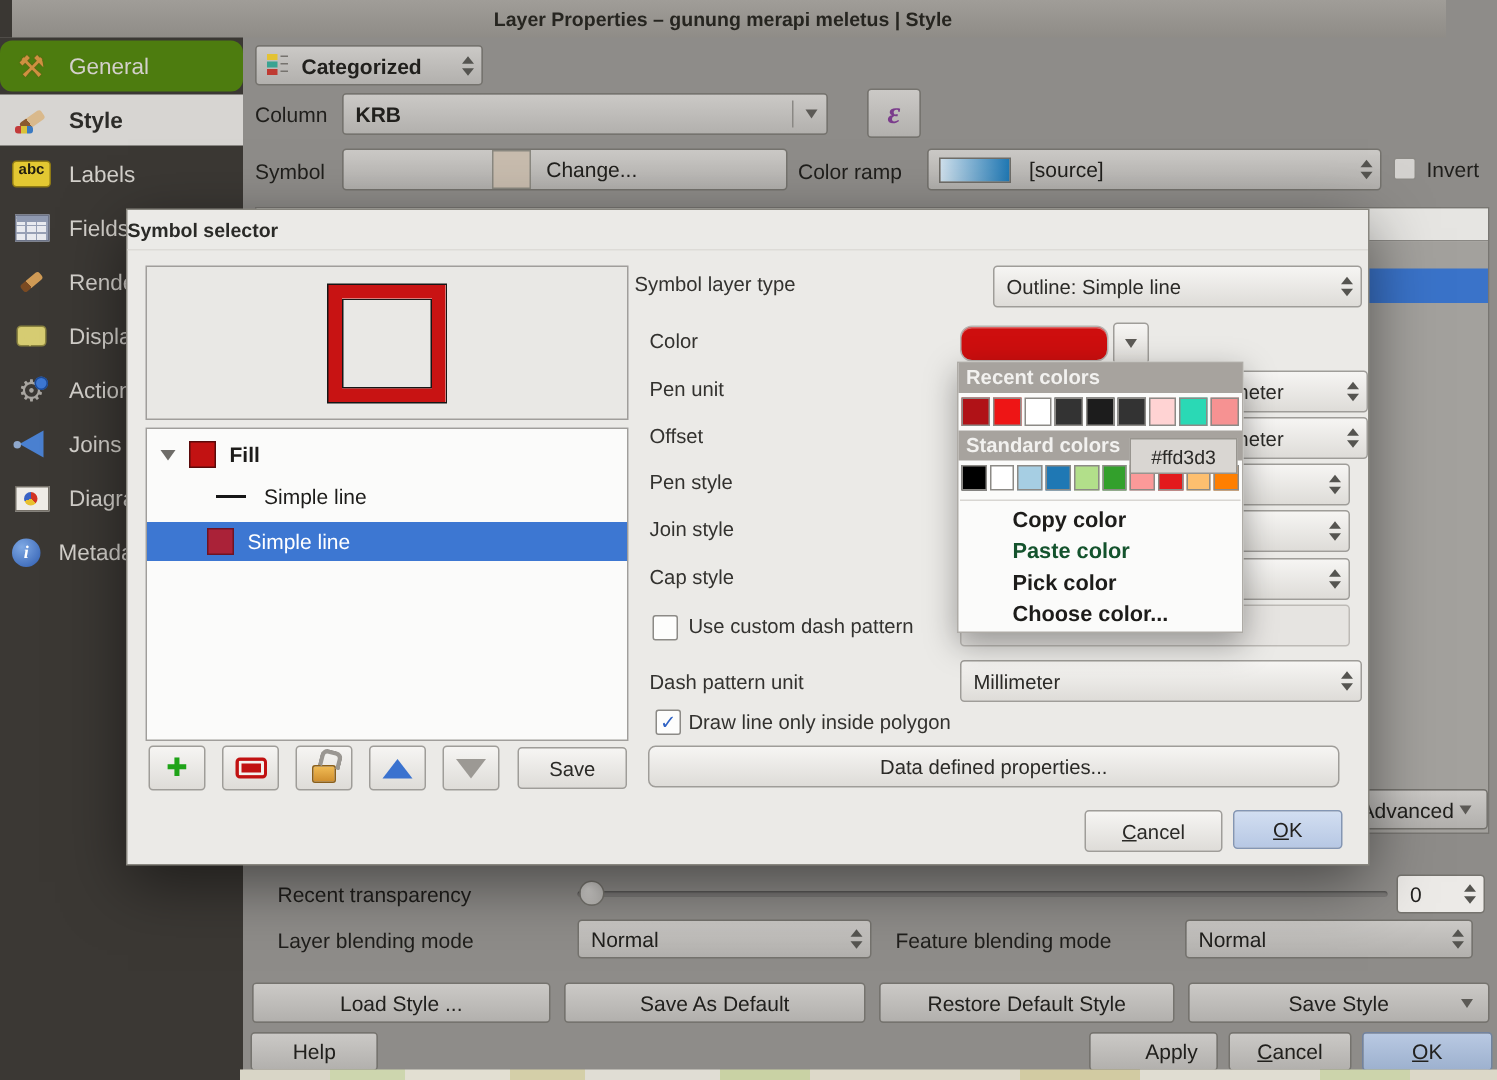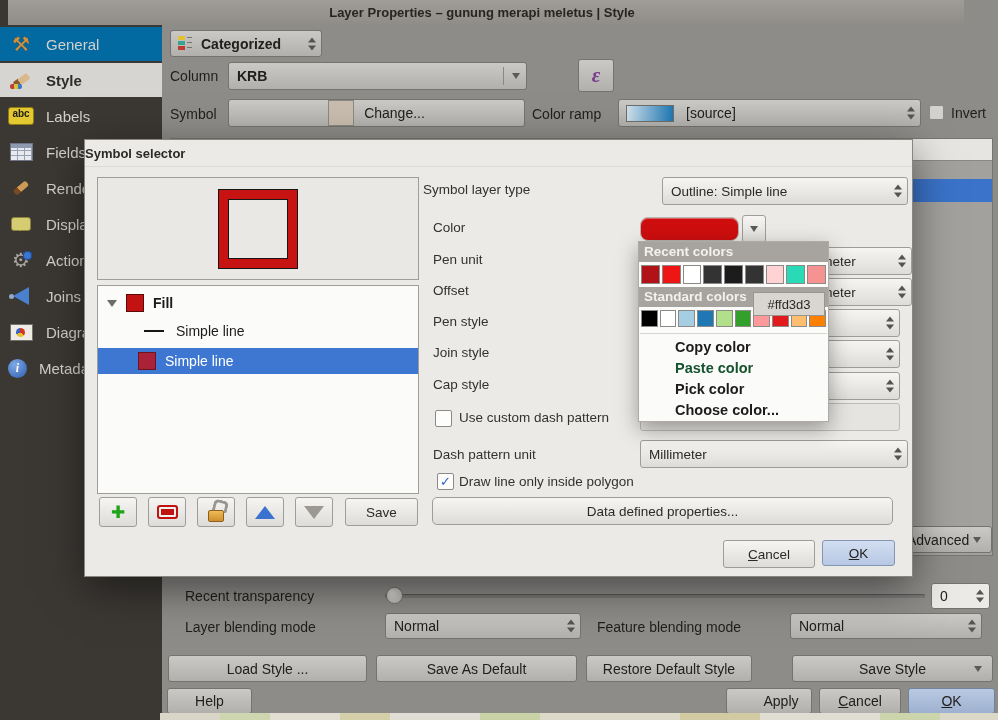--- a/index.html
+++ b/index.html
@@ -9,21 +9,21 @@
 
   
   .titlebar{left:0;top:0;width:964px;height:25px;background:linear-gradient(#a09d98,#8f8c87);
             display:flex;align-items:center;justify-content:center;font-weight:bold;font-size:13px;color:#262520;}
   .titlebar-edge{left:0;top:0;width:8px;height:25px;background:#3a3733;}
 
   
   .sidebar{left:0;top:25px;width:162px;height:695px;background:#3b3834;}
   .side-item{position:absolute;left:0;width:162px;height:34px;display:flex;align-items:center;
              padding-left:8px;gap:12px;color:#d3d0cb;font-size:15px;box-sizing:border-box;}
-  .side-item.row-general{background:#0369a1;}
+  .side-item.row-general{background:#4d7c0f;border-radius:8px;}
   .side-item.active{background:#d7d5d2;color:#2d2c29;font-weight:bold;}
   .ic{width:26px;height:26px;display:inline-flex;align-items:center;justify-content:center;flex:0 0 auto;position:relative;}
   .ic-tools::before{content:"⚒";font-size:20px;color:#cf9040;text-shadow:0 0 1px #6b4a1a;}
   .ic-stylebrush::before{content:"";width:17px;height:7px;border-radius:2px;transform:rotate(-35deg);
       background:linear-gradient(90deg,#8a5a2f 0 35%,#d9b98c 35%);}
   .ic-stylebrush::after{content:"";position:absolute;left:2px;bottom:4px;width:12px;height:5px;border-radius:2px;
       background:linear-gradient(90deg,#c23a3a 0 33%,#d8c23a 33% 66%,#3a7ac2 66%);}
   .ic-labels{width:auto;height:16px;background:#e3c832;border:1px solid #8f7a14;border-radius:3px;
       padding:0 3px;font:bold 10px "Liberation Sans",sans-serif;color:#201d10;}
   .ic-fields::before{content:"";width:21px;height:16px;border:1px solid #6d7488;background:#e8eaef;
@@ -195,21 +195,21 @@
         <i></i>
       </span>
     <span>Categorized</span>
     <span class="spin">
         <i class="up"></i>
         <i class="dn"></i>
       </span>
   </div>
 
   <div class="abs lbl" style="left:170px;top:62px;height:28px;">Column</div>
-  <div class="abs faceD flexc" style="left:228px;top:62px;width:299px;height:28px;padding-left:8px;font-size:14px;font-weight:bold;">
+  <div class="abs faceD flexc" style="left:228px;top:62px;width:324px;height:28px;padding-left:8px;font-size:14px;font-weight:bold;">
     <span>KRB</span>
     <span class="vline" style="position:absolute;right:22px;"></span>
     <span class="darr" style="position:absolute;right:6px;"></span>
   </div>
   <div class="abs faceD flexc" style="left:578px;top:59px;width:36px;height:33px;justify-content:center;
        font:italic bold 21px 'Liberation Serif',serif;color:#7b3c8c;">
     <span>ε</span>
   </div>
 
   <div class="abs lbl" style="left:170px;top:100px;height:28px;">Symbol</div>
@@ -270,21 +270,21 @@
         <i class="dn"></i>
       </span>
   </div>
 
   <div class="abs faceD flexc" style="left:168px;top:655px;width:199px;height:27px;justify-content:center;font-size:14px;">
     <span>Load Style ...</span>
   </div>
   <div class="abs faceD flexc" style="left:376px;top:655px;width:201px;height:27px;justify-content:center;font-size:14px;">
     <span>Save As Default</span>
   </div>
-  <div class="abs faceD flexc" style="left:586px;top:655px;width:166px;height:27px;justify-content:center;font-size:14px;">
+  <div class="abs faceD flexc" style="left:586px;top:655px;width:197px;height:27px;justify-content:center;font-size:14px;">
     <span>Restore Default Style</span>
   </div>
   <div class="abs faceD flexc" style="left:792px;top:655px;width:201px;height:27px;justify-content:center;font-size:14px;">
     <span>Save Style</span>
     <span class="darr" style="position:absolute;right:10px;"></span>
   </div>
 
   <div class="abs faceD flexc" style="left:167px;top:688px;width:85px;height:26px;justify-content:center;font-size:14px;">
     <span>Help</span>
   </div>

